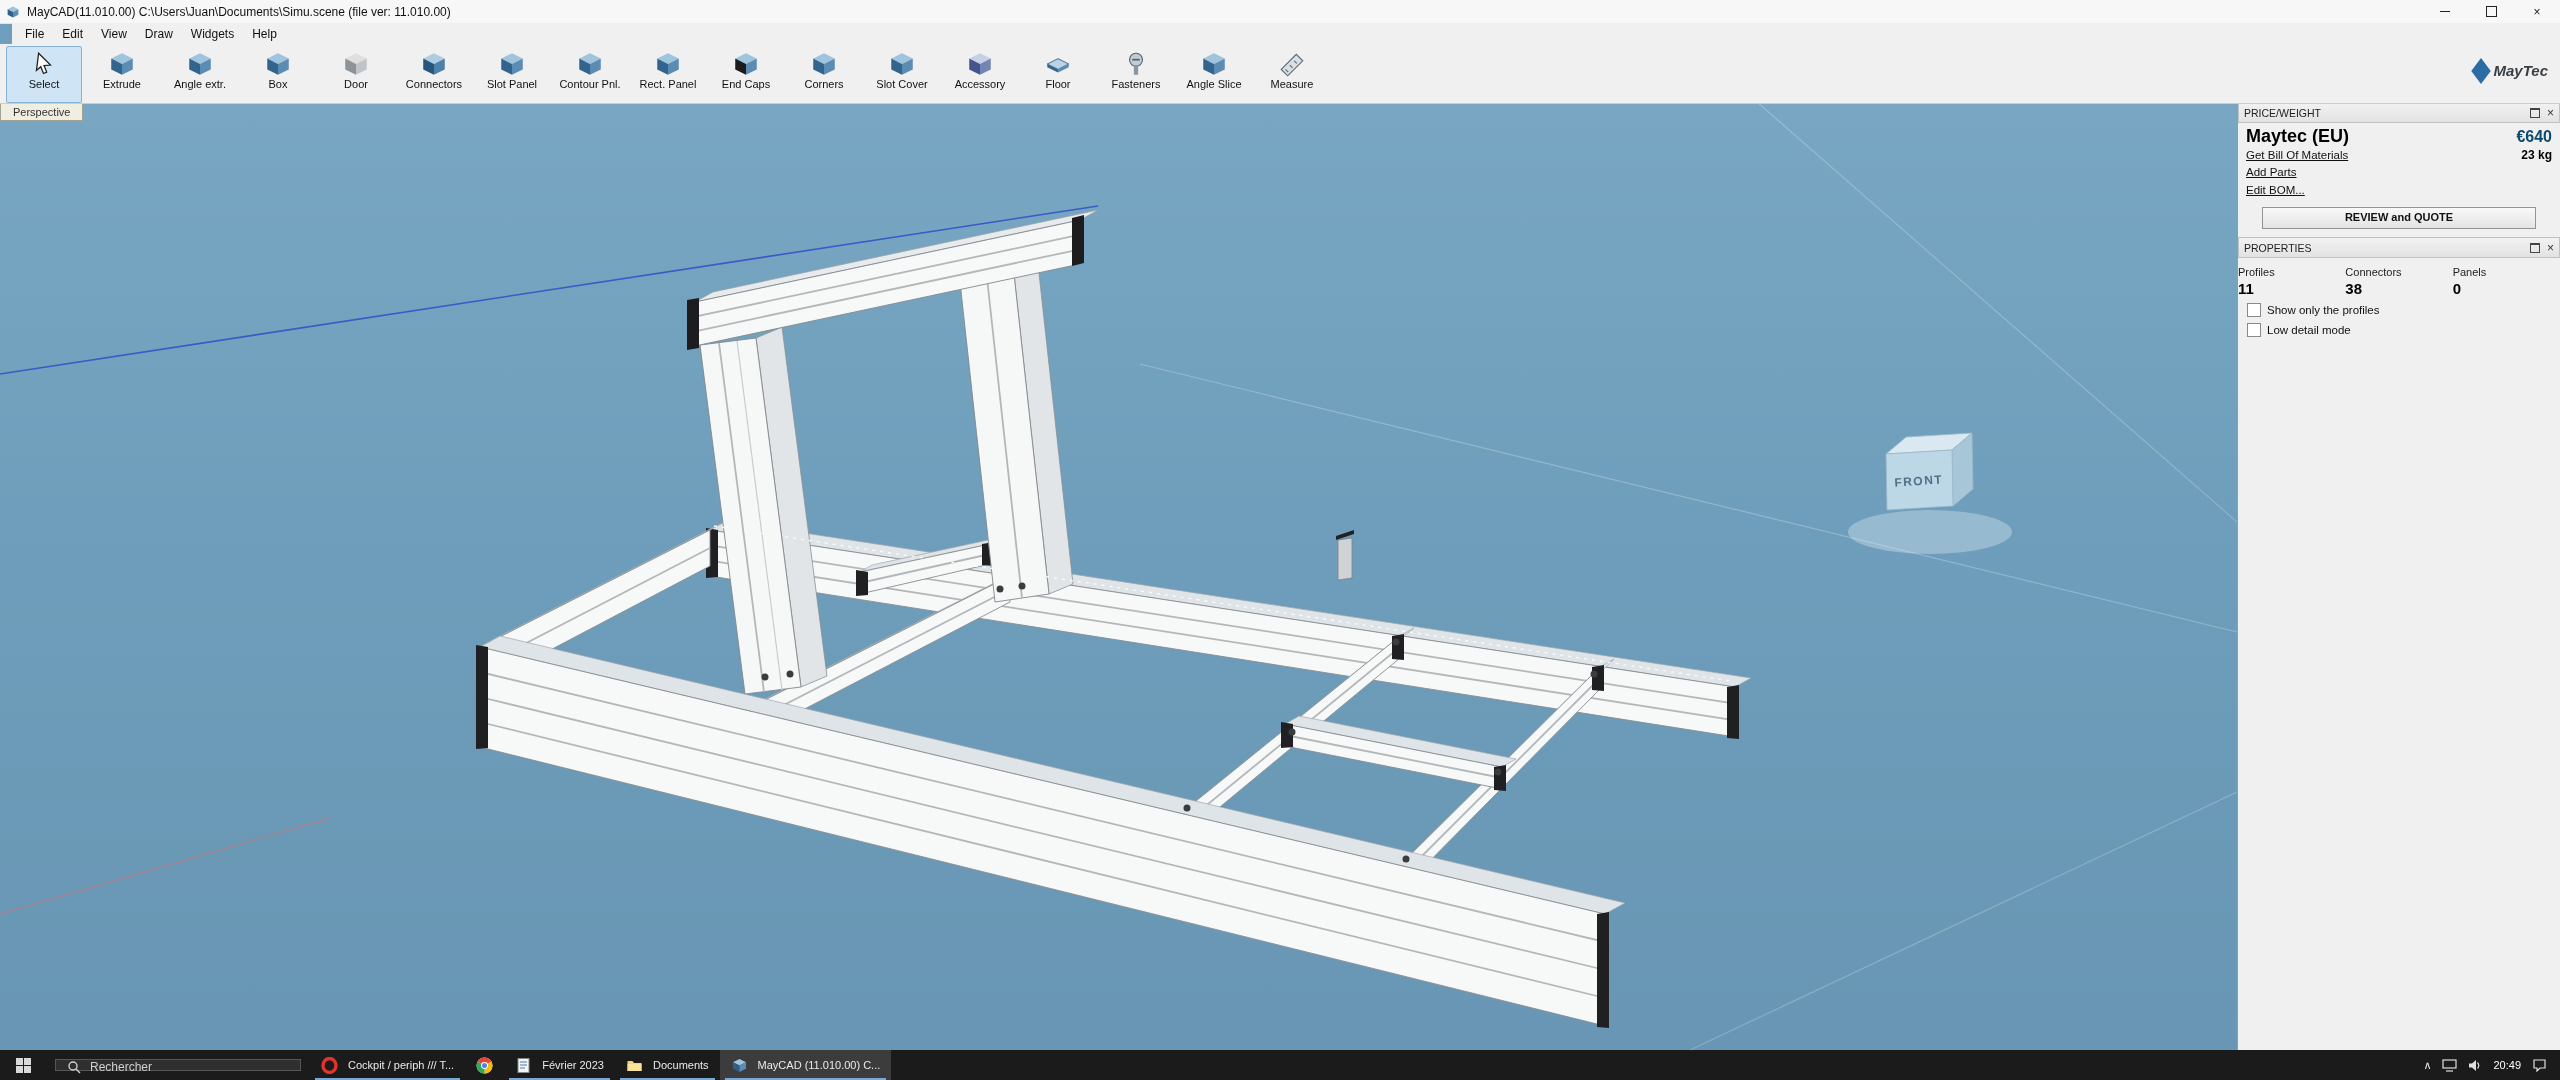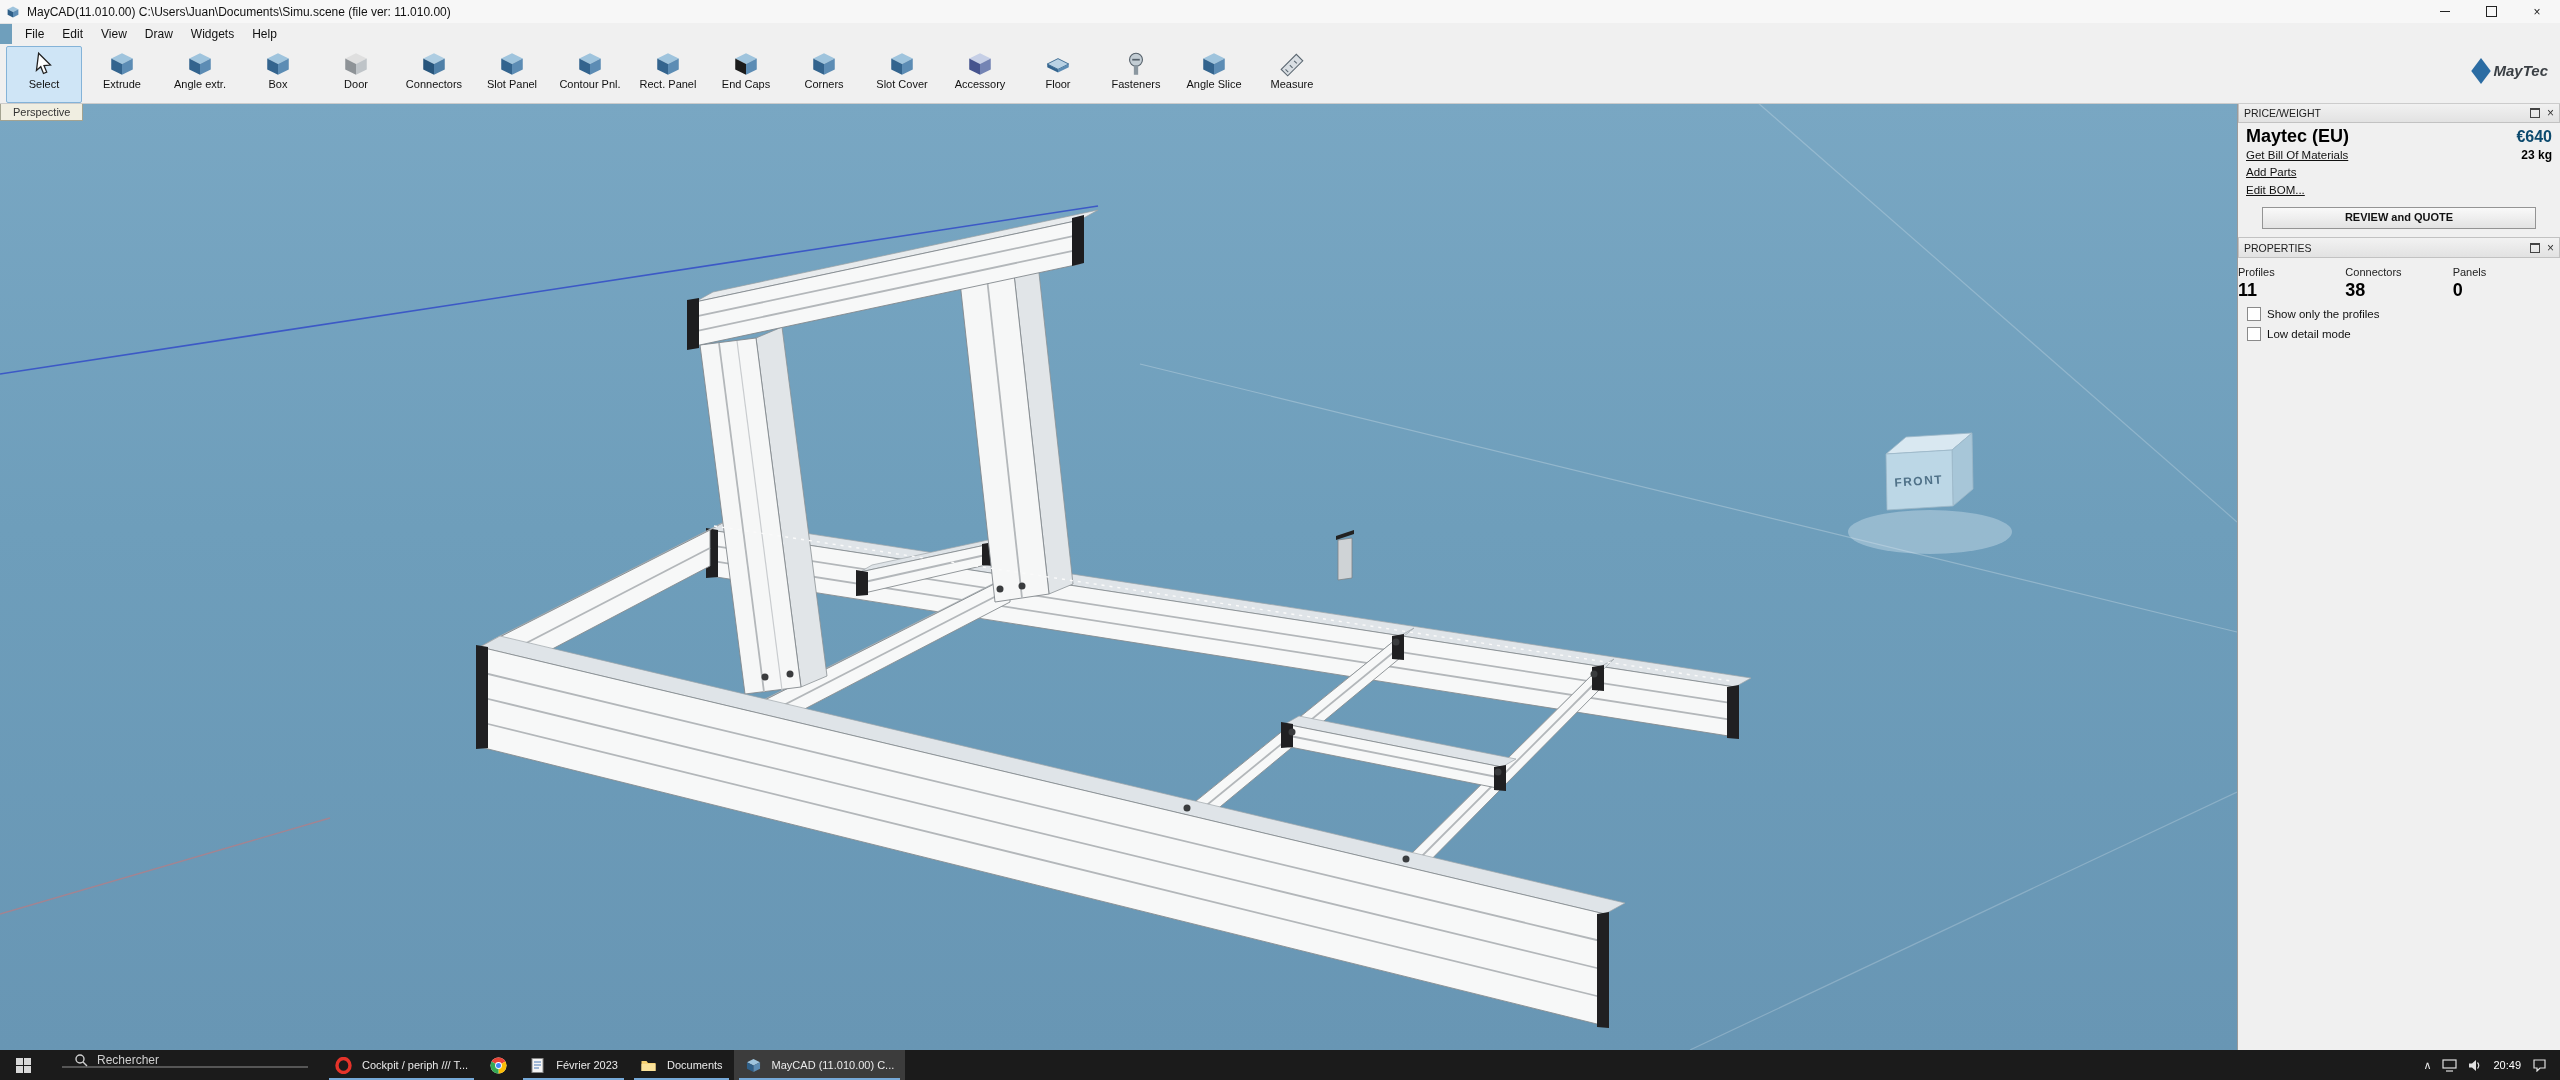--- a/index.html
+++ b/index.html
@@ -58,31 +58,31 @@
   .price{font-size:16px;font-weight:bold;color:#0c4a6e;}
   .weight{font-size:12px;font-weight:bold;color:#000;}
   .link{font-size:11.5px;color:#111;text-decoration:underline;display:inline-block;margin:2px 0 1px 0;}
   .review-btn{display:block;margin:9px auto 8px auto;width:272px;height:20px;
               background:linear-gradient(#f9f9f9,#e3e3e3);border:1px solid #949494;
               font-size:11px;font-weight:bold;color:#111;text-align:center;line-height:18px;}
   .props-body{padding:2px 0;}
   .prop-cols{display:flex;padding:6px 0 3px 0;}
   .prop-col{flex:1;}
   .prop-lab{font-size:11px;color:#222;}
-  .prop-val{font-size:18px;font-weight:bold;color:#000;margin-top:2px;}
+  .prop-val{font-size:15px;font-weight:bold;color:#000;margin-top:2px;}
   .chk-row{display:flex;align-items:center;gap:6px;padding:3px 9px;}
   .chk{width:12px;height:12px;background:#fff;border:1px solid #8a8a8a;flex:none;}
   .chk-lab{font-size:11.5px;color:#111;}
 
   
   .taskbar{position:absolute;left:0;right:0;bottom:0;height:30px;background:#1b1b1b;
            display:flex;align-items:stretch;color:#e8e8e8;z-index:40;}
   .start{width:46px;display:flex;align-items:center;justify-content:center;}
-  .searchbox{width:222px;background:#2f2f2f;border:1px solid #565656;display:flex;align-items:flex-end;
-             gap:9px;padding:0 11px;margin:16px;}
+  .searchbox{width:222px;background:#2f2f2f;border:1px solid #565656;display:flex;align-items:flex-start;
+             gap:9px;padding:0 11px;margin:9px;}
   .searchbox .s-lab{font-size:12px;color:#cfcfcf;}
   .task-app{display:flex;align-items:center;gap:10px;padding:0 11px;position:relative;max-width:176px;}
   .task-app .lbl{font-size:11px;white-space:nowrap;overflow:hidden;text-overflow:ellipsis;color:#eaeaea;}
   .task-app.open::after{content:"";position:absolute;left:5px;right:5px;bottom:0;height:2px;background:#76a9d8;}
   .task-app.active{background:#3c3c3c;}
   .tb-ic{width:17px;height:17px;flex:none;}
   .tb-ic svg{width:17px;height:17px;display:block;}
   .tray{margin-left:auto;display:flex;align-items:center;gap:11px;padding:0 13px;}
   .tray-glyph{font-size:11px;color:#e8e8e8;}
   .tray svg{display:block;}

